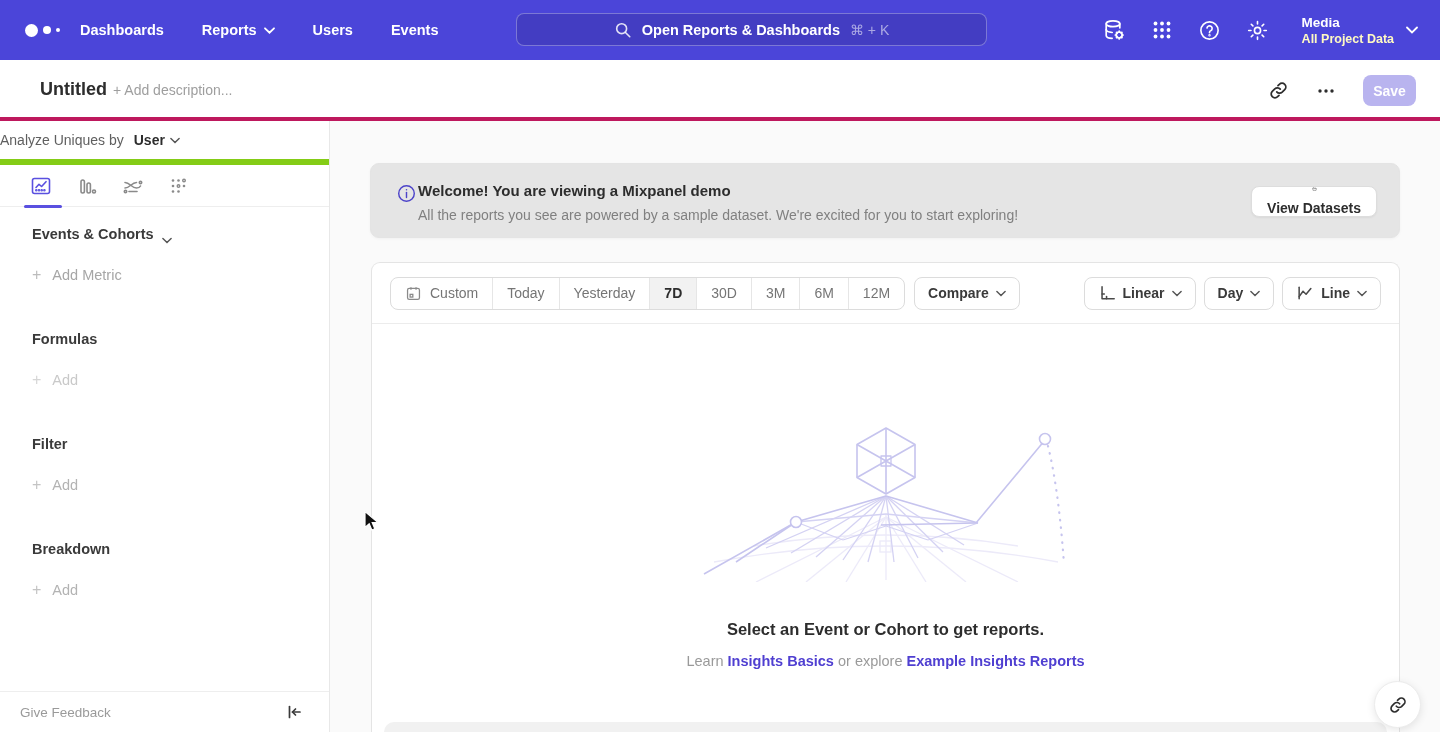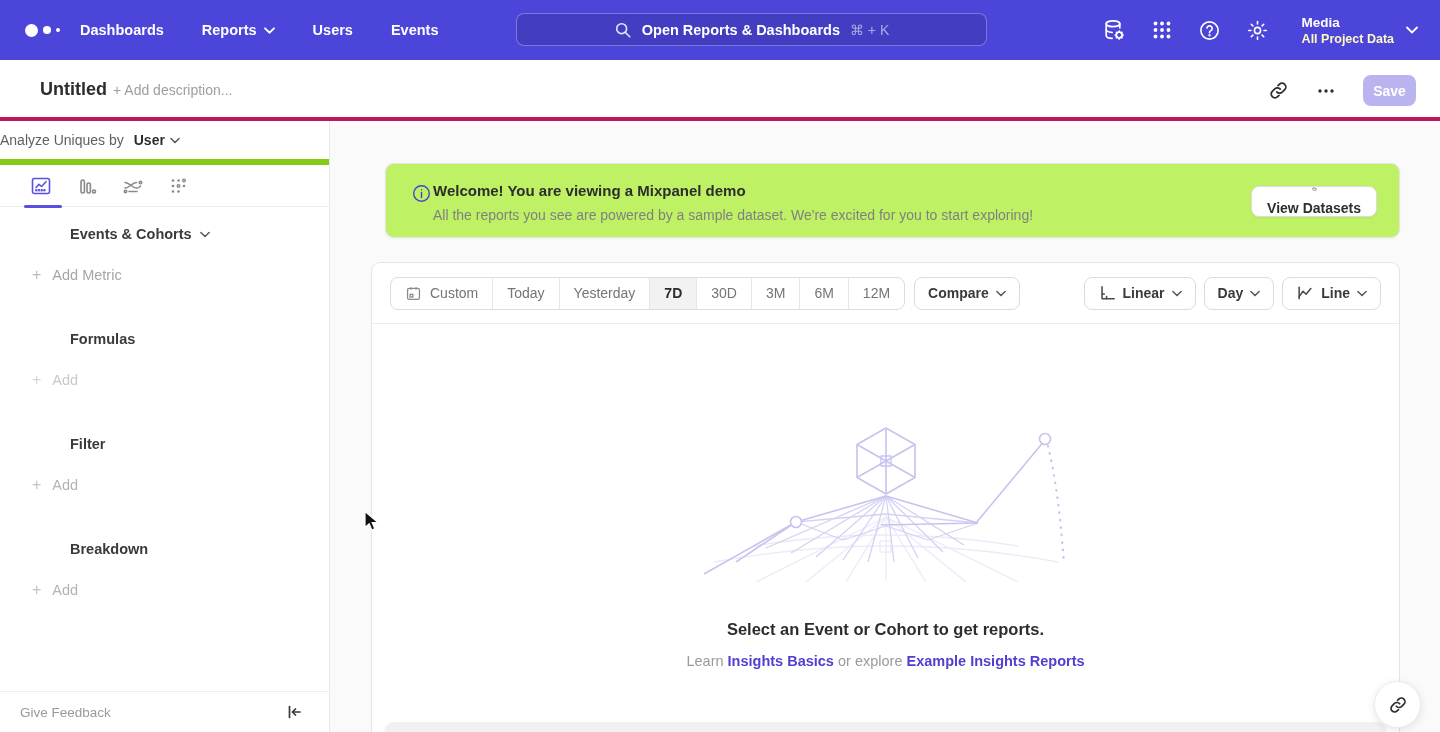--- a/index.html
+++ b/index.html
@@ -36,34 +36,34 @@
   
   .sidebar { position:absolute; top:121px; left:0; width:330px; bottom:0; background:#fff; border-right:1px solid #e8e8e8; z-index:10; }
   .analyze-row { height:44px; display:flex; align-items:center; gap:6px; border-bottom:6px solid #84cc16; }
   .analyze-label { font-size:14px; color:#5f5f5f; }
   .analyze-value { font-size:14px; color:#2d2d2d; font-weight:600; margin-left:4px; display:flex; align-items:center; gap:5px; cursor:pointer; }
   .tabs-row { position:relative; height:42px; display:flex; align-items:center; padding-left:29px; gap:22px; border-bottom:1px solid #eeeeee; }
   .tab-ic { width:24px; height:24px; display:flex; align-items:center; justify-content:center; cursor:pointer; color:#8a8a8a; }
   .tab-ic.active { color:#5a50e0; }
   .tab-underline { position:absolute; left:24px; bottom:-2px; width:38px; height:3px; background:#5a50e0; border-radius:2px; }
   .side-sections { padding-left:32px; }
-  .side-title { margin-top:17px; font-size:14.5px; font-weight:700; color:#3a3a3a; display:flex; align-items:center; gap:8px; line-height:20px;margin-left:38px; }
+  .side-title { margin-top:17px; font-size:14.5px; font-weight:700; color:#3a3a3a; display:flex; align-items:flex-end; gap:8px; line-height:20px; }
   .side-title.spaced { margin-top:44px; }
   .add-row { margin-top:21px; display:flex; align-items:center; gap:11px; font-size:14.5px; line-height:20px; cursor:pointer; }
   .add-row .plus { font-size:16px; }
   .add-metric { color:#a6a6a6; } .add-metric .plus{ color:#bcbcbc; }
   .add-light { color:#c9c9c9; } .add-light .plus{ color:#d6d6d6; }
   .add-mid { color:#b3b3b3; } .add-mid .plus{ color:#c4c4c4; }
   .side-bottom { position:absolute; bottom:0; left:0; width:100%; height:41px; border-top:1px solid #eeeeee; display:flex; align-items:center; justify-content:space-between; padding:0 25px 0 20px; }
   .feedback { font-size:13.5px; color:#9a9a9a; cursor:pointer; }
   .collapse-ic { width:20px; height:20px; color:#3a3a3a; cursor:pointer; }
 
   
   .main { position:absolute; top:121px; left:330px; right:0; bottom:0; background:#fafafa; }
-  .banner { position:absolute; left:55px; right:40px; top:42px; height:75px; background:#bef264; border:1px solid #e4e4e4; border-radius:9px; box-shadow:0 1px 3px rgba(0,0,0,0.04); }
+  .banner { position:absolute; left:40px; right:40px; top:42px; height:75px; background:#e5e5e5; border:1px solid #e4e4e4; border-radius:9px; box-shadow:0 1px 3px rgba(0,0,0,0.04); }
   .banner-icon { position:absolute; left:26px; top:20px; width:19px; height:19px; color:#4c43c9; }
   .banner-title { position:absolute; left:47px; top:18px; font-size:15px; font-weight:700; color:#2d2d2d; }
   .banner-body { position:absolute; left:47px; top:43px; font-size:14px; color:#808080; }
   .datasets-btn { position:absolute; right:22px; top:22px; height:31px; background:#fff; border:1px solid #ddd; border-radius:8px; display:flex; align-items:center; gap:9px; padding:0 15px; font-size:14px; font-weight:600; color:#2d2d2d; cursor:pointer; box-shadow:0 1px 2px rgba(0,0,0,0.05); font-family:inherit;flex-direction:column; }
 
   .card { position:absolute; left:41px; right:40px; top:141px; bottom:0; background:#fff; border:1px solid #e4e4e4; border-bottom:none; border-radius:9px 9px 0 0; }
   .card-toolbar { height:61px; border-bottom:1px solid #ececec; display:flex; align-items:center; padding:0 18px; }
   .seg-group { display:flex; align-items:stretch; height:33px; border:1px solid #dcdcdc; border-radius:8px; overflow:hidden; background:#fff; }
   .seg { display:flex; align-items:center; gap:8px; padding:0 14px; font-size:14px; color:#757575; border-right:1px solid #e6e6e6; cursor:pointer; white-space:nowrap; }
   .seg:last-child { border-right:none; }

